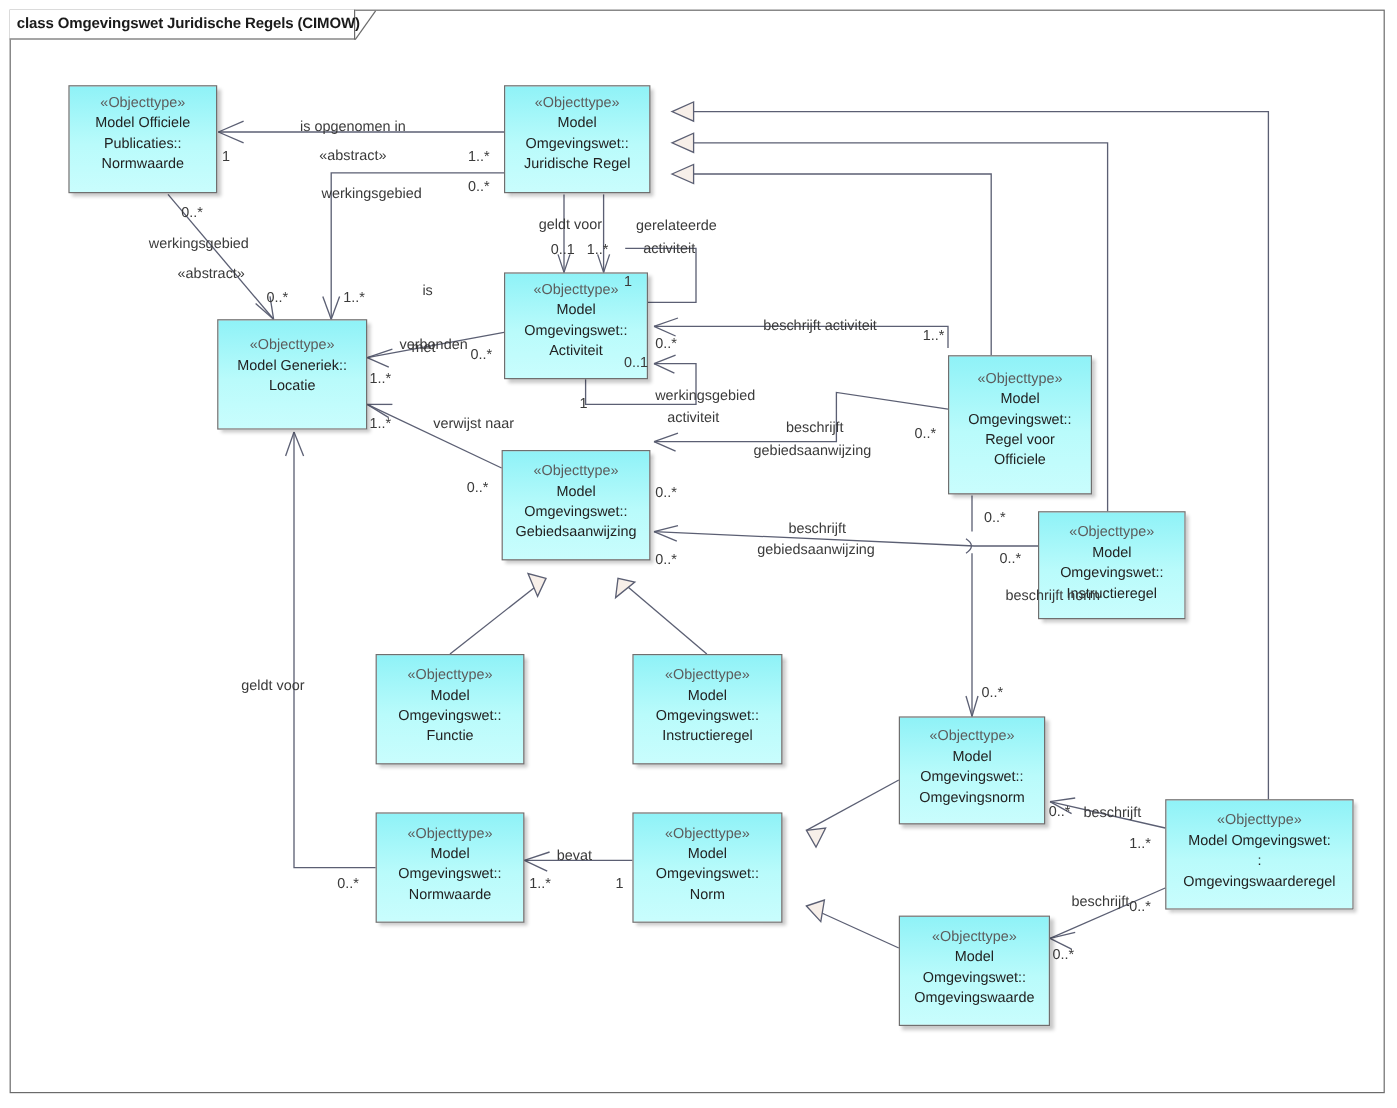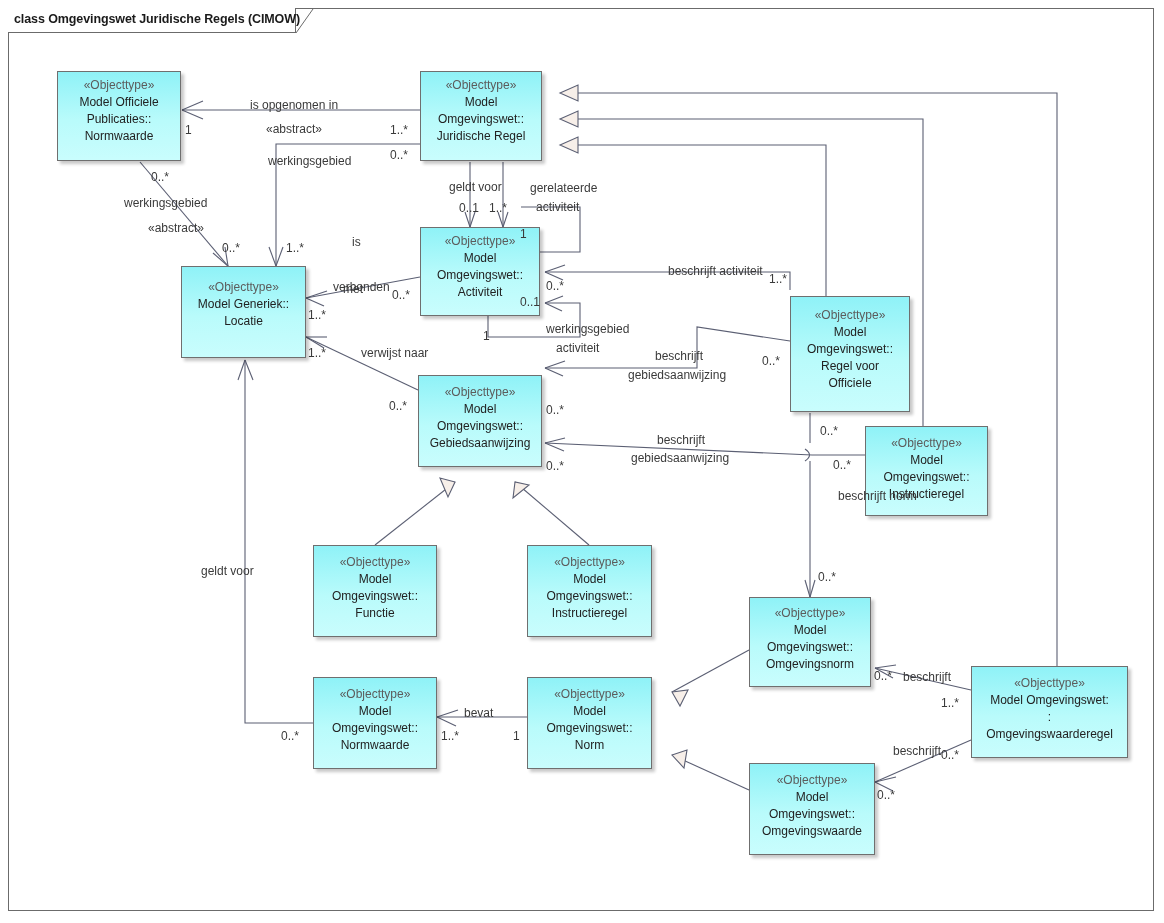--- a/index.html
+++ b/index.html
@@ -247,21 +247,21 @@
   <div class="lbl" style="left:530px;top:181px;">gerelateerde</div>
   <div class="lbl" style="left:536px;top:200px;">activiteit</div>
 
   <div class="lbl" style="left:352px;top:235px;">is</div>
   <div class="lbl" style="left:333px;top:280px;">verbonden</div>
   <div class="lbl" style="left:343px;top:282px;">met</div>
 
   <div class="lbl" style="left:546px;top:322px;">werkingsgebied</div>
   <div class="lbl" style="left:556px;top:341px;">activiteit</div>
 
-  <div class="lbl" style="left:668px;top:264px;">beschrijft activiteit</div>
+  <div class="lbl" style="left:636px;top:264px;">beschrijft activiteit</div>
   <div class="lbl" style="left:333px;top:346px;margin-left:28px;">verwijst naar</div>
 
   <div class="lbl" style="left:655px;top:349px;">beschrijft</div>
   <div class="lbl" style="left:628px;top:368px;">gebiedsaanwijzing</div>
 
   <div class="lbl" style="left:657px;top:433px;">beschrijft</div>
   <div class="lbl" style="left:631px;top:451px;">gebiedsaanwijzing</div>
 
   <div class="lbl" style="left:804px;top:489px;padding-left:34px;">beschrijft norm</div>
   <div class="lbl" style="left:201px;top:564px;">geldt voor</div>

